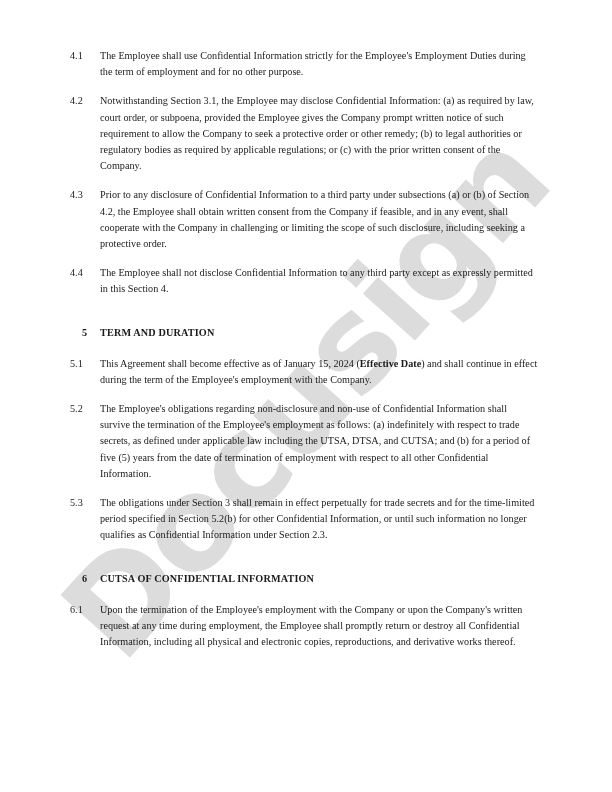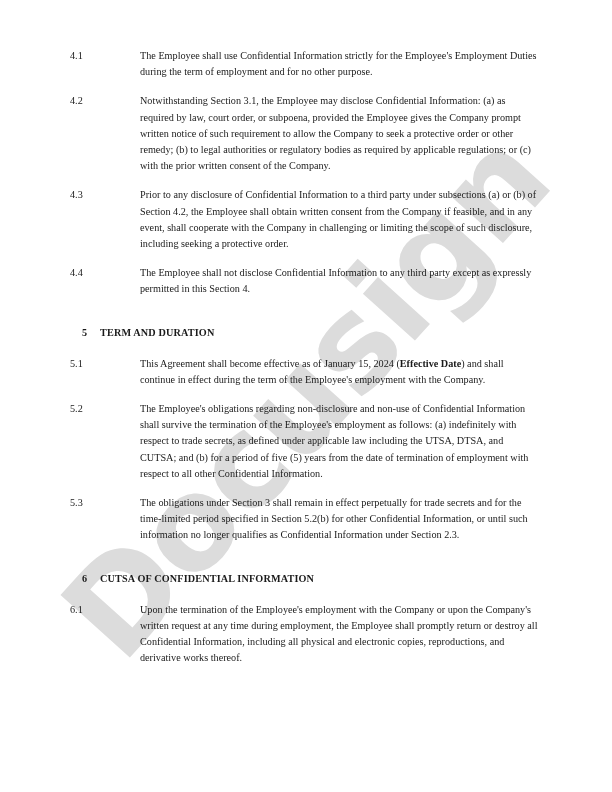--- a/index.html
+++ b/index.html
@@ -61,21 +61,20 @@
   }
   .clause-num {
     flex: 0 0 30px;
     width: 30px;
     text-align: left;
     white-space: nowrap;
   }
   .clause-body {
     flex: 1 1 auto;
     text-align: left;
-    margin-left: 40px;
   }
 
   .section-heading {
     display: flex;
     align-items: flex-start;
     margin: 28px 0 16px 0;
     font-size: 10.2px;
     line-height: 14px;
     font-weight: 700;
   }

